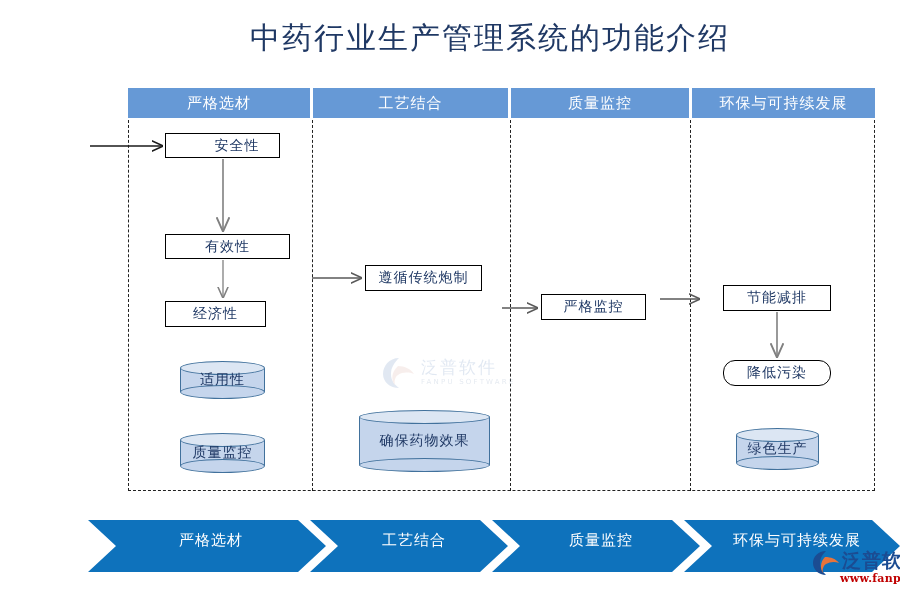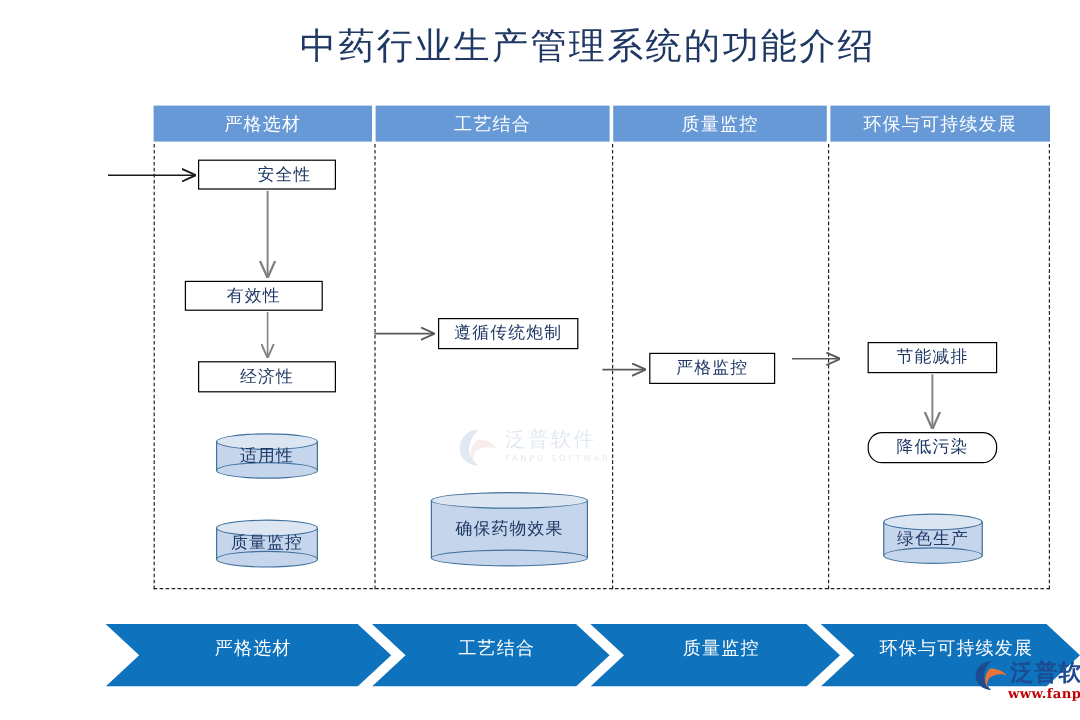--- a/index.html
+++ b/index.html
@@ -124,22 +124,22 @@
         <path d="M16 9 C23 9 29 12 32 17 C26 15 21 15 16 18 C13 20 12 24 13 28 C9 24 9 15 16 9 Z" fill="#E8C9C2"></path>
       </svg>
     </div>
     <div class="wm-txt">
       <div class="wm-cn">泛普软件</div>
       <div class="wm-en">FANPU SOFTWARE</div>
     </div>
   </div>
 
   <div class="box" style="left:125px;top:133px;width:115px;height:25px;padding-left:29px;">安全性</div>
-  <div class="box" style="left:114px;top:234px;width:115px;height:25px;">有效性</div>
-  <div class="box" style="left:125px;top:301px;width:115px;height:26px;">经济性</div>
+  <div class="box" style="left:125px;top:234px;width:125px;height:25px;">有效性</div>
+  <div class="box" style="left:125px;top:301px;width:101px;height:26px;">经济性</div>
   <div class="box" style="left:325px;top:265px;width:117px;height:26px;">遵循传统炮制</div>
   <div class="box" style="left:501px;top:294px;width:105px;height:26px;">严格监控</div>
   <div class="box" style="left:683px;top:285px;width:108px;height:26px;">节能减排</div>
   <div class="box" style="left:683px;top:360px;width:108px;height:26px;border-radius:12px;">降低污染</div>
 
   <div class="cyl" style="left:140px;top:361px;width:85px;height:38px;">
     <div class="body"></div>
     <div class="bot"></div>
     <div class="top"></div>
     <div class="lbl">适用性</div>

